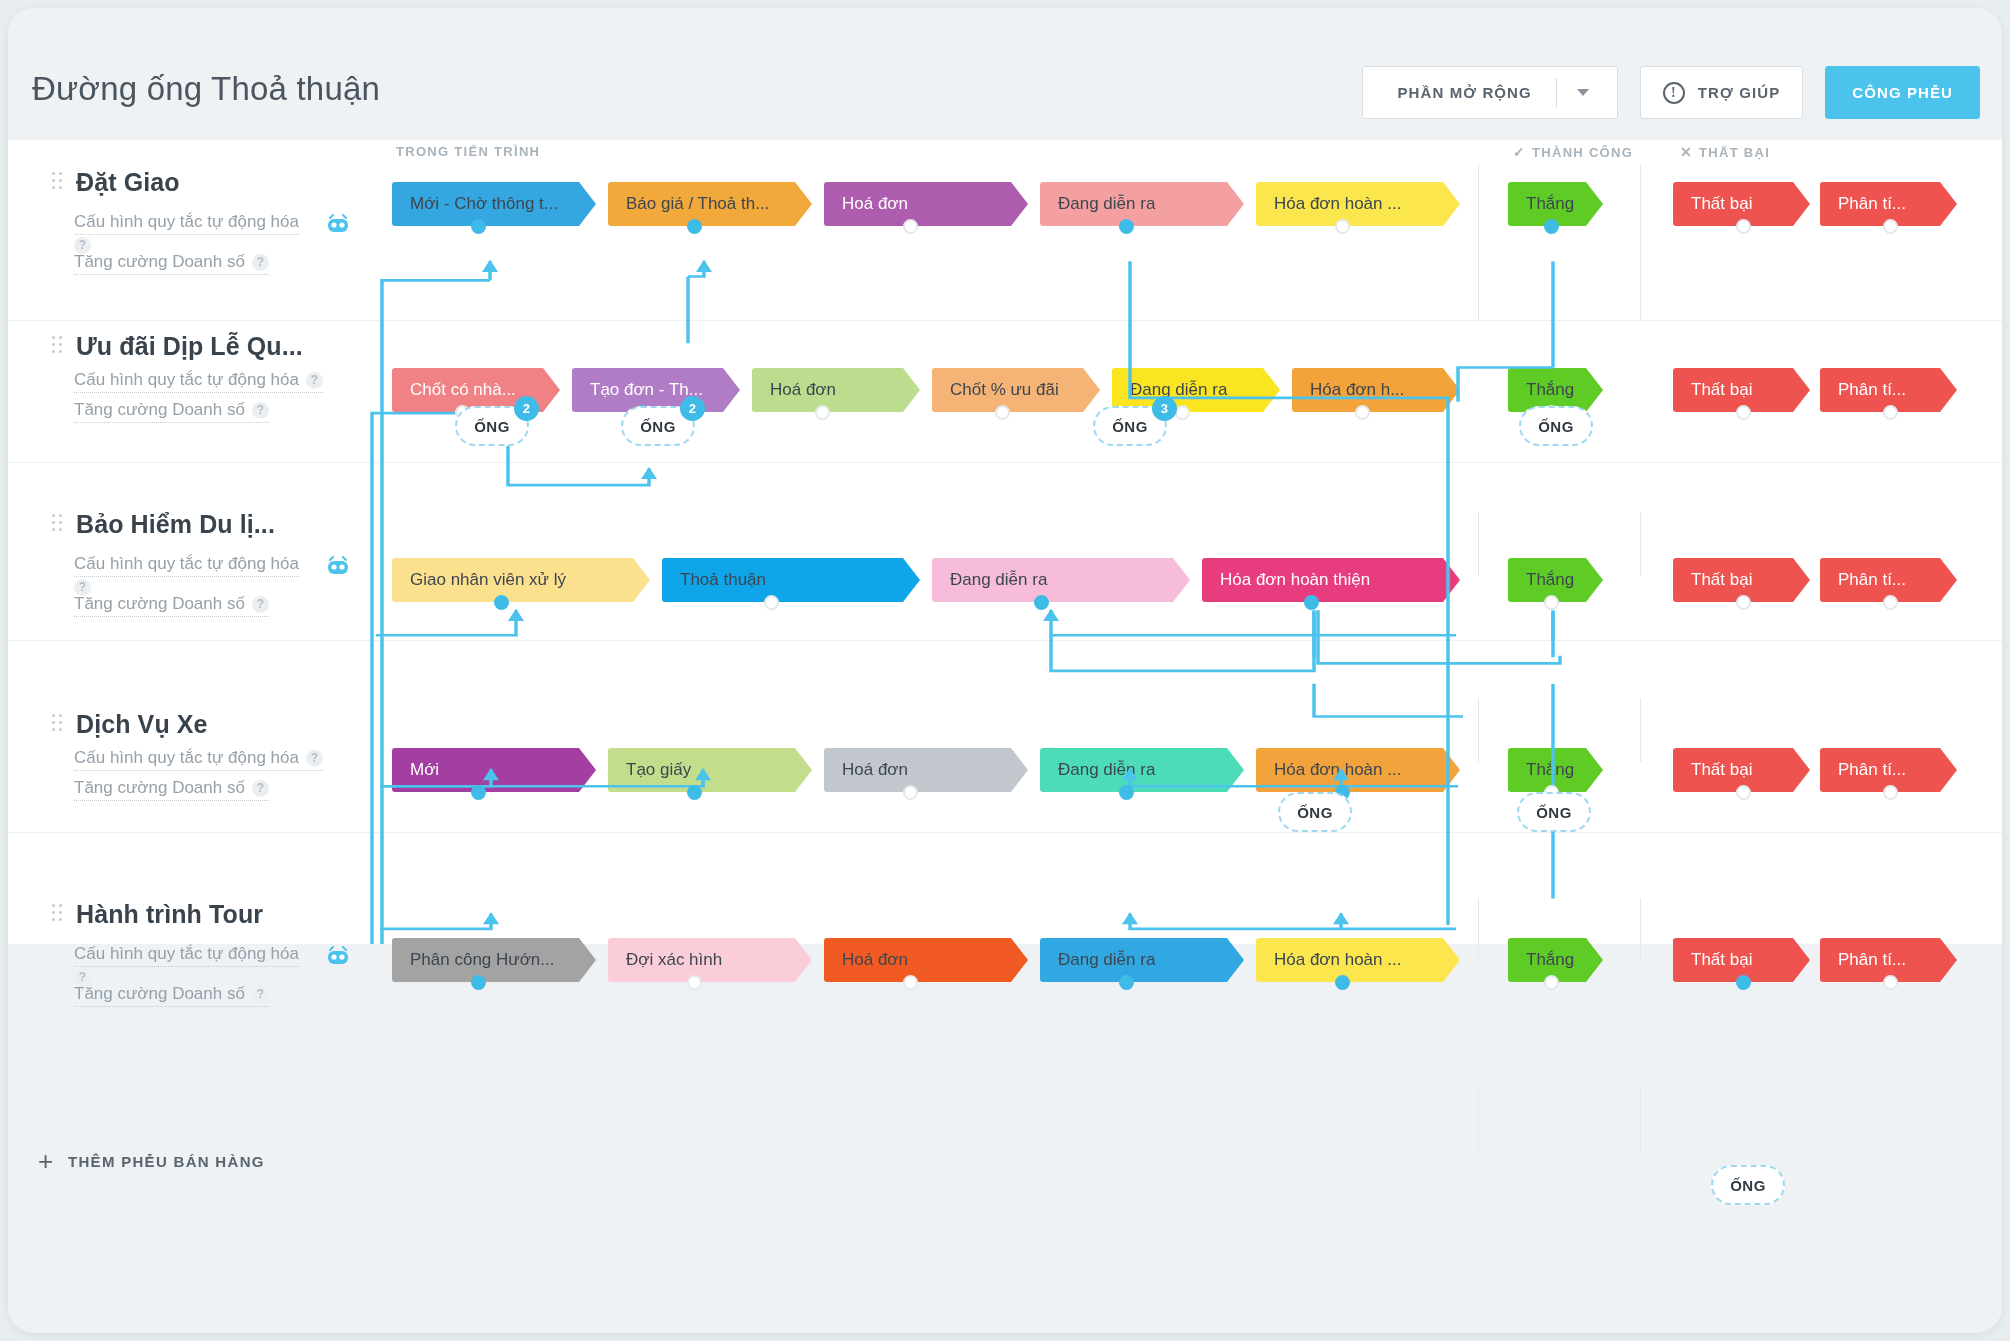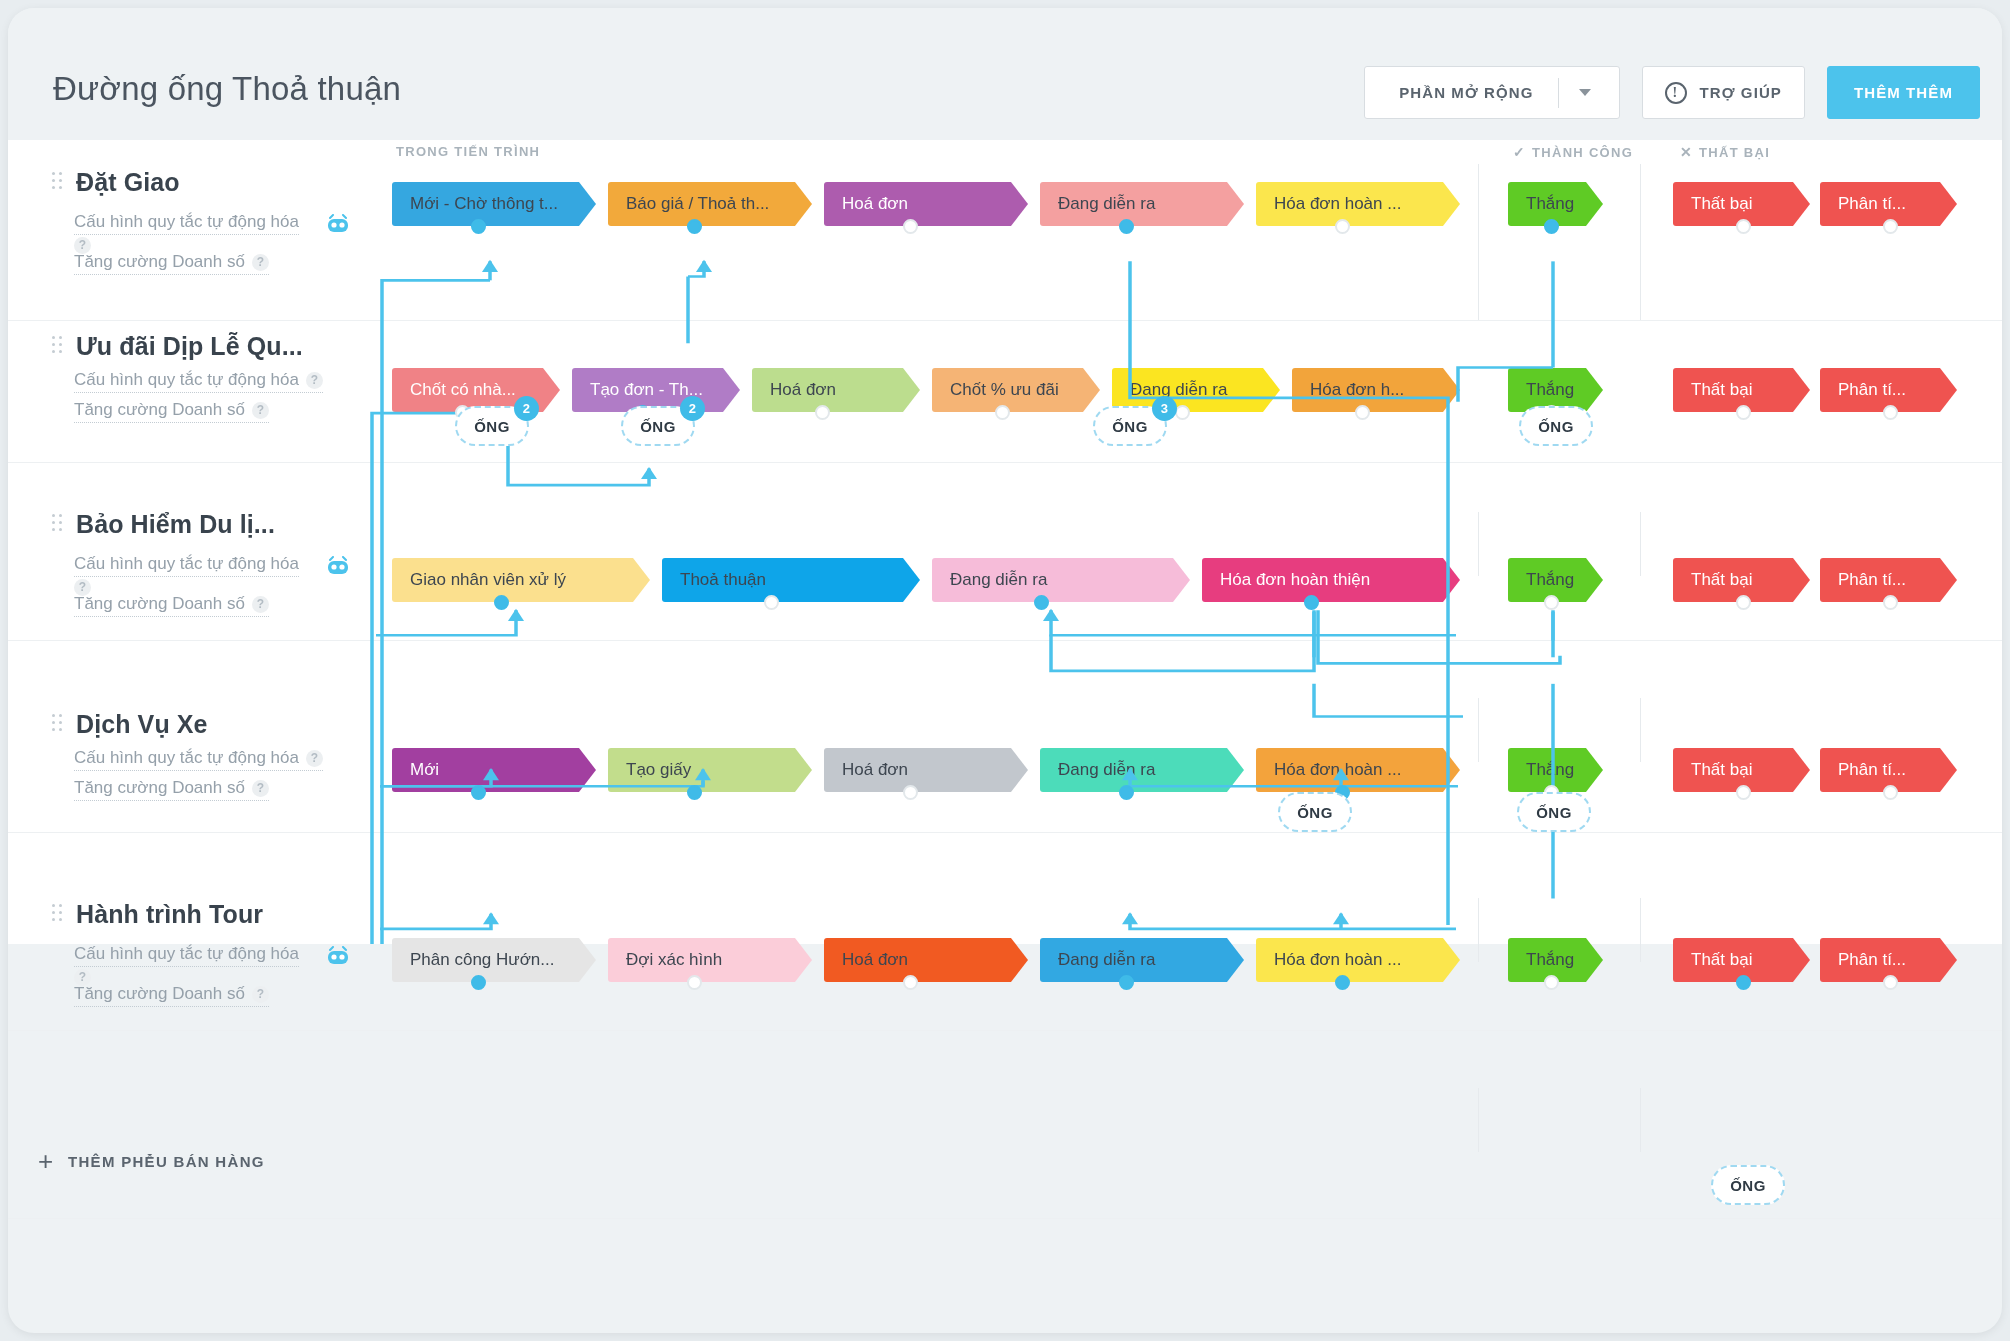--- a/index.html
+++ b/index.html
@@ -22,21 +22,20 @@
   
   #header {
     position: absolute; left: 0; top: 0;
     width: 100%; height: 132px;
     background: #eef2f4;
   }
   #page-title {
     position: absolute; left: 24px; top: 62px;
     font-size: 33px; font-weight: 400; color: #4b5560;
     letter-spacing: .2px;
-    margin-left: 21px;
   }
   .hdr-btns { position: absolute; right: 22px; top: 58px; display: flex; align-items: stretch; gap: 22px; }
   .btn {
     height: 53px; display: flex; align-items: center;
     border: 1px solid #d8dde1; background: #fff; border-radius: 3px;
     font-size: 15px; font-weight: 700; letter-spacing: 1.1px; color: #5a646e;
     padding: 0 22px; cursor: pointer;
   }
   .btn-split { padding: 8px; }
   .btn-split .lbl { padding: 0 24px 0 26px; display: flex; align-items: center; height: 100%; }
@@ -163,21 +162,21 @@
             <i></i>
           </span>
       </div>
 
       <div class="btn">
         <span class="icon-info">!</span>
         <span>TRỢ GIÚP</span>
       </div>
 
       <div class="btn btn-primary">
-        <span>THÊM THÊM</span>
+        <span>CÔNG PHỄU</span>
       </div>
     </div>
   </div>
 
   <div id="board">
 
     <svg id="wires" viewBox="0 0 1994 1060" preserveAspectRatio="none">
       <g fill="none" stroke="#4cc3ec" stroke-width="3.5">
 
         <path d="M482 160 L482 185"></path>
@@ -453,21 +452,21 @@
         <div class="row-title" style="top: 760px;">Hành trình Tour</div>
         <div class="row-sub" style="top: 804px;"><span>Cấu hình quy tắc tự động hóa</span></div>
         <div class="robot" style="left: 318px; top: 806px;"><svg viewBox="0 0 24 20" width="24" height="20">
             <rect x="2" y="5" width="20" height="13" rx="6" fill="#4cc3ec"></rect>
             <circle cx="8" cy="11" r="2.6" fill="#fff"></circle>
             <circle cx="16" cy="11" r="2.6" fill="#fff"></circle>
             <path d="M4 4 L7 1 M20 4 L17 1" stroke="#4cc3ec" stroke-width="2" fill="none" stroke-linecap="round"></path>
           </svg></div>
         <div style="position: absolute; left: 66px; top: 828px;"><span class="q-mark" style="margin-left:0">?</span></div>
         <div class="row-sub" style="top: 844px;"><span>Tăng cường Doanh số</span><span class="q-mark">?</span></div>
-        <div class="chip" style="left: 384px; width: 204px; top: 798px; background: #e5e5e5;">
+        <div class="chip" style="left: 384px; width: 204px; top: 798px; background: #a3a3a3;">
           <span>Phân công Hướn...</span>
         </div>
         <div class="dot on" style="left: 463px; top: 835px;"></div>
         <div class="chip" style="left: 600px; width: 204px; top: 798px; background: rgb(251, 205, 217);">
           <span>Đợi xác hình</span>
         </div>
         <div class="dot" style="left: 679px; top: 835px;"></div>
         <div class="chip" style="left: 816px; width: 204px; top: 798px; background: rgb(241, 90, 34);">
           <span>Hoá đơn</span>
         </div>

